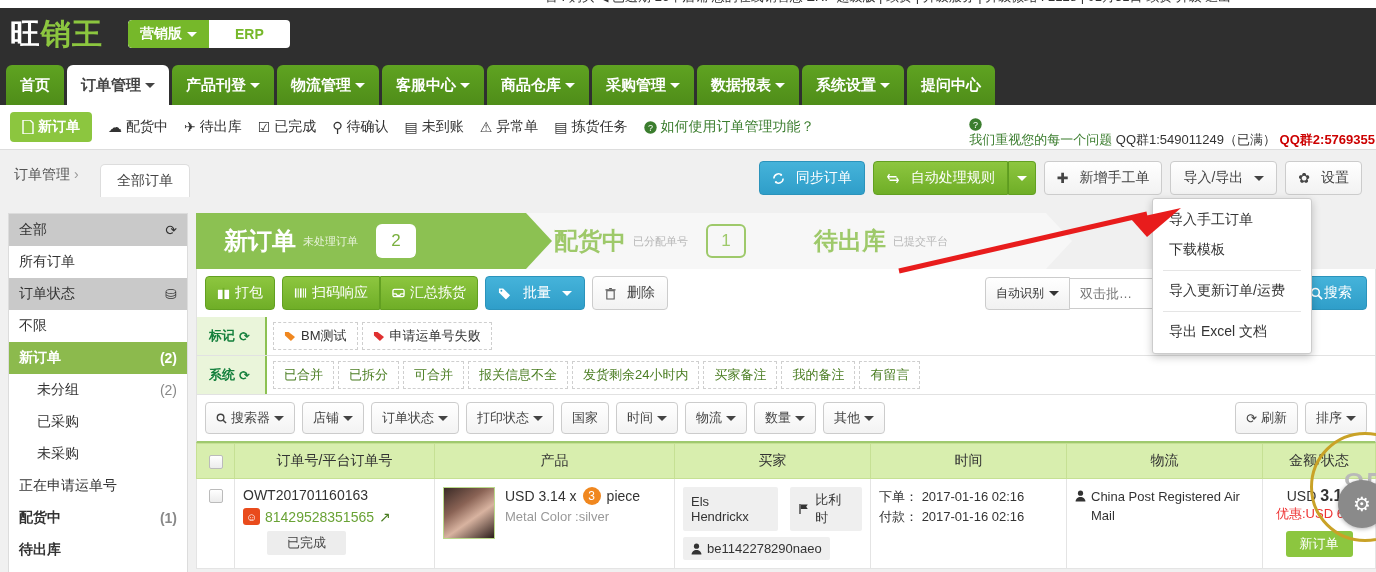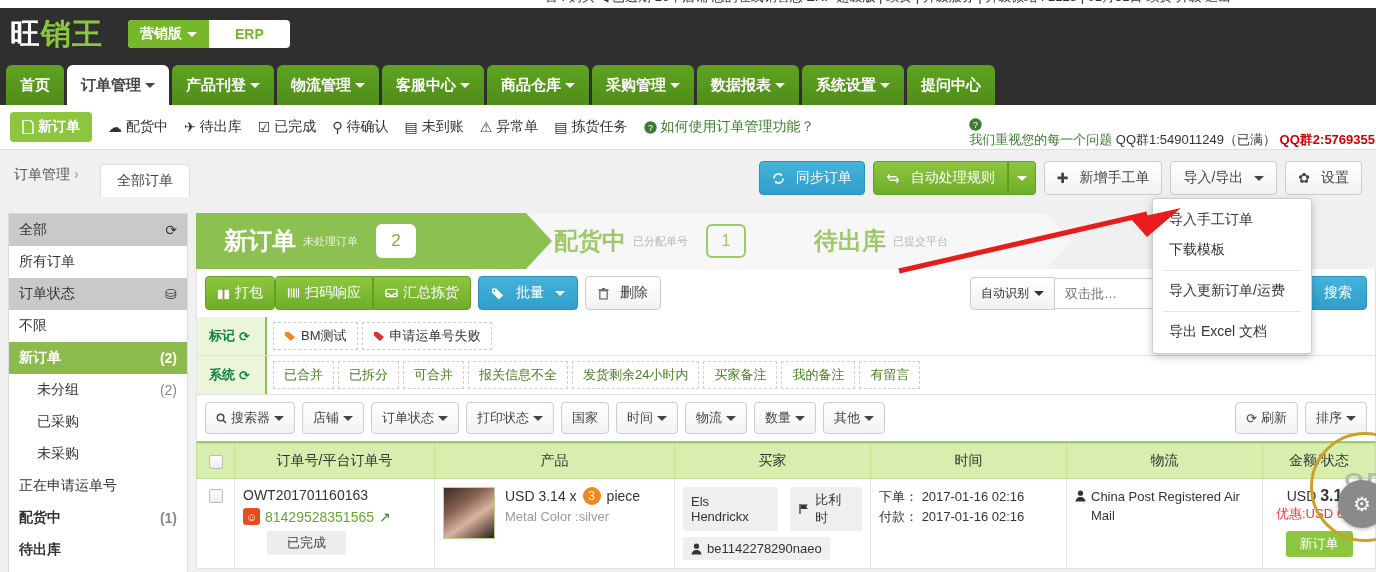--- a/index.html
+++ b/index.html
@@ -116,21 +116,21 @@
          font-size:14px; padding:7px 11px; display:flex; align-items:center; gap:5px; cursor:pointer; }
   .gbtn.first{ border-radius:4px 0 0 4px; }
   .gbtn.last{ border-radius:0 4px 4px 0; }
   .gbtn.solo{ border-radius:4px; }
   .combo{ margin-left:auto; display:flex; align-items:center; }
   .auto-sel{ background:linear-gradient(#fff,#f1f1f1); border:1px solid #ccc; border-radius:4px 0 0 4px;
              font-size:12px; padding:7px 10px; display:flex; align-items:center; gap:5px; }
   .srch-in{ border:1px solid #ccc; border-left:none; width:225px; padding:7px 10px; font-size:13px;
             color:#999; background:#fff; }
   .srch-btn{ background:linear-gradient(#45b3da,#2f9ec9); color:#fff; border:1px solid #2b93bb;
-             border-radius:0 4px 4px 0; font-size:14px; padding:7px 14px; display:flex; align-items:center; gap:16px;}
+             border-radius:0 4px 4px 0; font-size:14px; padding:7px 14px; display:flex; align-items:center; gap:1px;}
 
   
   .tagrow{ display:flex; background:#fff; border:1px solid #e2e2e2; border-top:none; min-height:38px; }
   .taglab{ width:70px; background:#eaf5da; color:#15803d; font-size:13px; font-weight:bold;
            display:flex; align-items:center; gap:4px; padding-left:12px; border-right:2px solid #8cc152; }
   .tagbody{ flex:1; display:flex; align-items:center; flex-wrap:wrap; padding:5px 6px; gap:4px;}
   .tagchip{ border:1px dashed #cfcfcf; background:#fff; font-size:13px; padding:4px 10px;
             color:#4a7d22; cursor:pointer; display:flex; align-items:center; gap:5px; }
   .tagchip.mark{ color:#333; }
 
@@ -390,21 +390,21 @@
           <span class="pname">待出库</span>
           <span class="pdesc">已提交平台</span>
           <svg class="chev" viewBox="0 0 26 56">
             <path d="M0 0 L26 28 L0 56 Z" fill="#f7f7f7"></path>
           </svg>
         </div>
       </div>
 
     <div class="acttool">
       <div class="grp">
-        <div class="gbtn solo" style="">
+        <div class="gbtn solo" style="margin-right:7px;">
           <svg width="13" height="13" viewBox="0 0 14 14">
               <rect x="1" y="5" width="12" height="8" fill="#fff"></rect>
               <rect x="1" y="3" width="12" height="3" fill="#fff"></rect>
               <rect x="6" y="1" width="2" height="12" fill="#6fae27"></rect>
             </svg>
           <span>打包</span>
         </div>
       </div>
       <div class="grp" style="margin-right:7px;">
         <div class="gbtn first">

